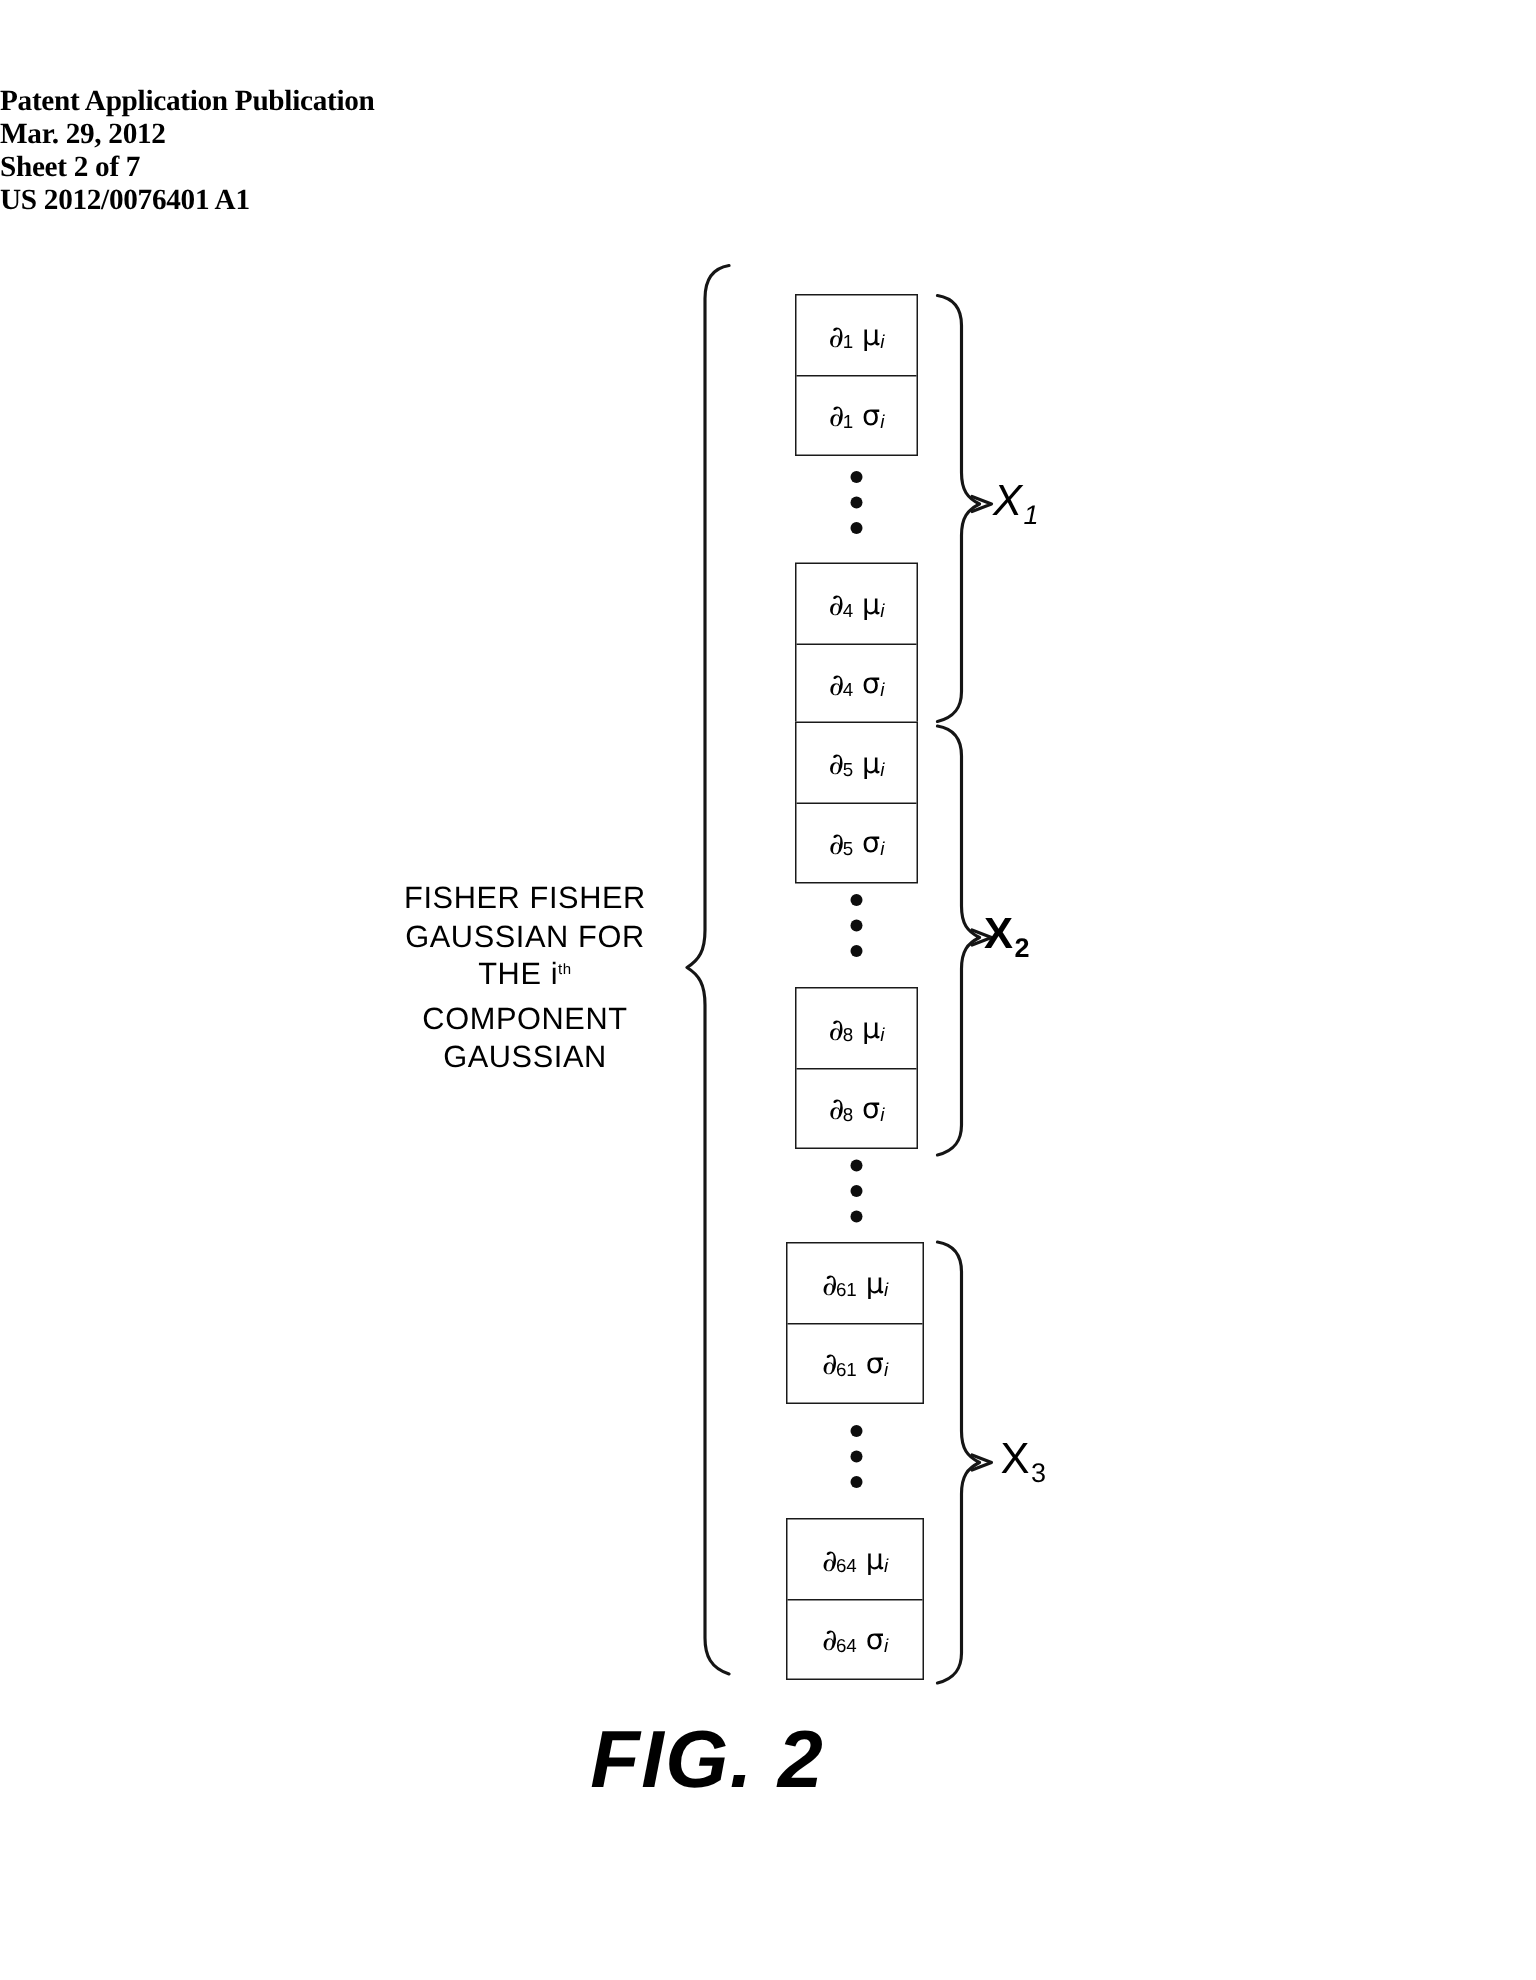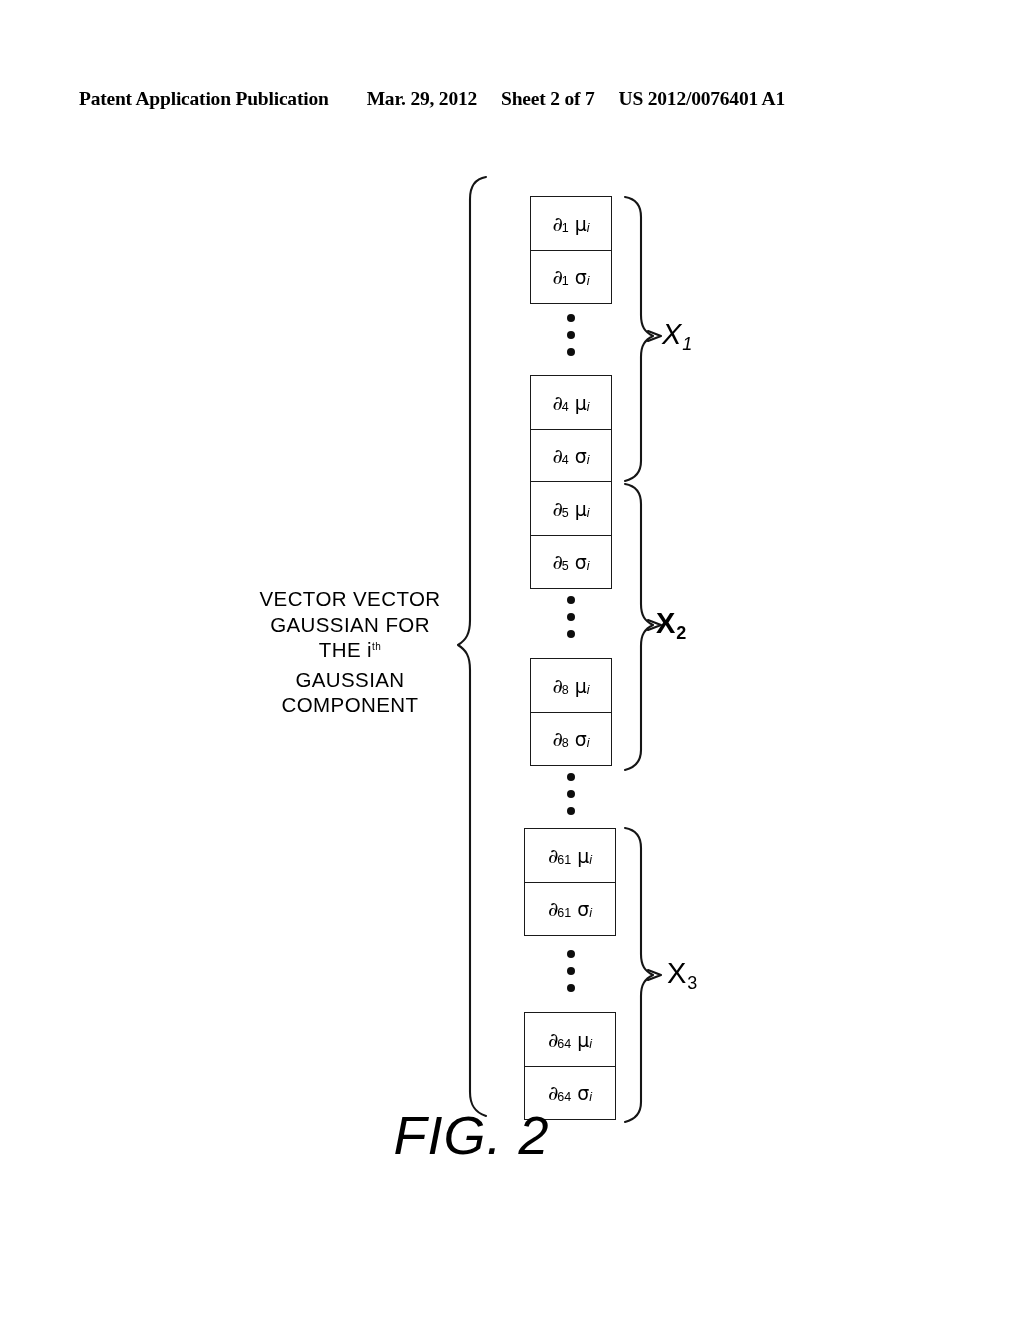--- a/index.html
+++ b/index.html
@@ -25,20 +25,21 @@
     width: 864px;
     height: 26px;
     display: flex;
     justify-content: center;
     align-items: baseline;
     font-family: "Liberation Serif", serif;
     font-weight: bold;
     font-size: 19.5px;
     letter-spacing: -0.2px;
     white-space: nowrap;
+    flex-direction: column;
   }
   #doc-header .hdr-pub   { margin-right: 38px; }
   #doc-header .hdr-date  { margin-right: 24px; }
   #doc-header .hdr-sheet { margin-right: 24px; }
 
   
   #figure {
     position: absolute;
     left: 0;
     top: 0;
@@ -149,26 +150,26 @@
     font-size: 10px;
     vertical-align: baseline;
     position: relative;
     top: -7px;
   }
 
   
   #fig-number {
     position: absolute;
     left: 0;
-    top: 1104px;
+    top: 1142px;
     width: 943px;
     text-align: center;
     font-family: "Liberation Sans", sans-serif;
     font-style: italic;
-    font-weight: normal;
+    font-weight: bold;
     font-size: 54px;
     letter-spacing: 1px;
   }
 </style>
 </head>
 <body>
 
 <div id="doc-header">
   <span class="hdr-pub">Patent Application Publication</span>
   <span class="hdr-date">Mar. 29, 2012</span>
@@ -345,22 +346,22 @@
     <span>X</span><sub>1</sub>
   </div>
   <div class="x-label" style="left:656px; top:609px;font-weight:bold;">
     <span>X</span><sub>2</sub>
   </div>
   <div class="x-label" style="left:667px; top:959px;">
     <span>X</span><sub>3</sub>
   </div>
 
   <div id="fv-caption">
-    <div>VECTOR VECTOR</div>
+    <div>FISHER FISHER</div>
     <div>GAUSSIAN FOR</div>
     <div><span>THE i</span><sup>th</sup></div>
+    <div>COMPONENT</div>
     <div>GAUSSIAN</div>
-    <div>COMPONENT</div>
   </div>
 
   <div id="fig-number">FIG. 2</div>
 
 </div>
 
 </body></html>

